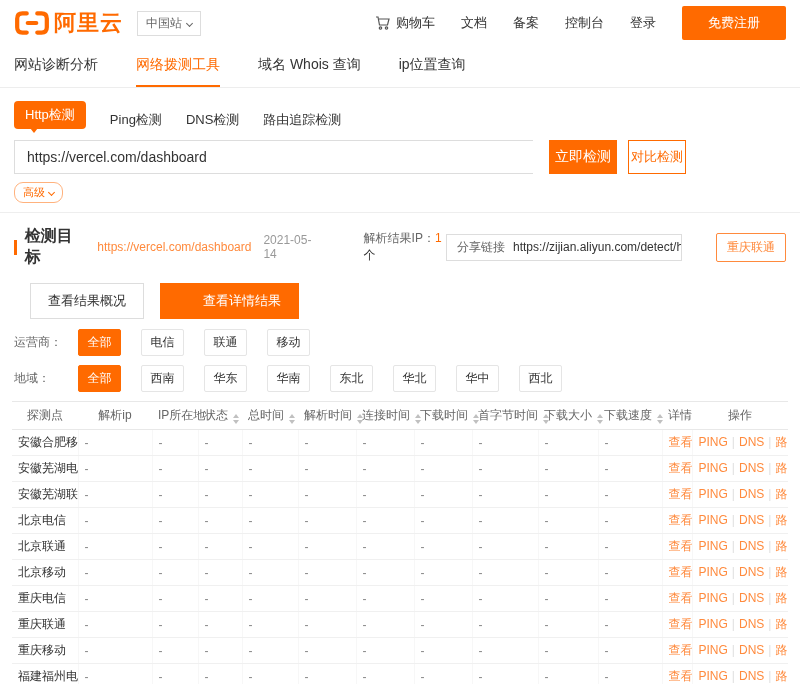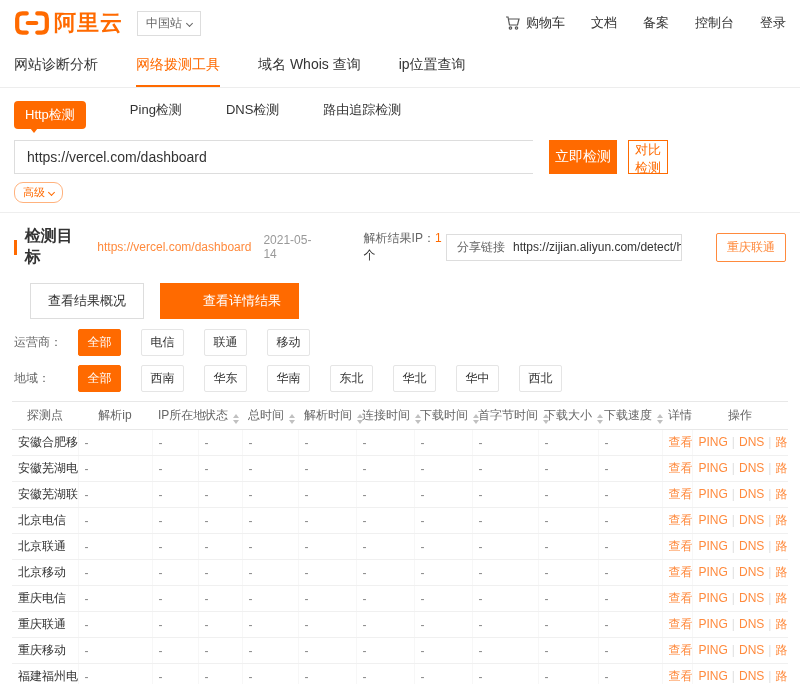--- a/index.html
+++ b/index.html
@@ -21,32 +21,32 @@
   .menu-item { display:flex; align-items:center; gap:5px; cursor:pointer; }
   .register-btn { margin-left:26px; background:#FF6A00; color:#fff; font-size:13px;
     padding:8px 26px; border-radius:2px; }
 
   
   .mainnav { display:flex; gap:38px; padding:10px 14px 0; border-bottom:1px solid #ededed; }
   .mainnav-item { font-size:14px; color:#333; padding-bottom:11px; cursor:pointer; }
   .mainnav-item.active { color:#FF6A00; border-bottom:2px solid #FF6A00; }
 
   
-  .detect-tabs { display:flex; align-items:flex-start; gap:44px; margin:13px 14px 0; }
+  .detect-tabs { display:flex; align-items:flex-end; gap:24px; margin:13px 14px 0; }
   .detect-tab { font-size:13px; color:#333; cursor:pointer; position:relative; }
   .detect-tab.active { background:#FF6A00; color:#fff; border-radius:4px; padding:5px 11px; }
   .detect-tab.active::after { content:''; position:absolute; left:16px; bottom:-4px;
     border-left:4px solid transparent; border-right:4px solid transparent; border-top:5px solid #FF6A00; }
 
   
   .search-row { display:flex; margin:11px 14px 0; }
   .url-input { flex:0 0 519px; height:34px; border:1px solid #ddd; border-right:none;
     padding:0 12px; font-size:14px; color:#333; outline:none; font-family:inherit; }
   .go-btn { width:68px; height:34px; background:#FF6A00; color:#fff; font-size:14px; }
-  .cmp-btn { width:40px; height:34px; margin-left:11px; border:1px solid #FF6A00;
+  .cmp-btn { width:58px; height:34px; margin-left:11px; border:1px solid #FF6A00;
     color:#FF6A00; font-size:13px; background:#fff; }
   .adv-btn { display:inline-flex; align-items:center; gap:4px; margin:8px 14px 9px;
     border:1px solid #ffb27d; color:#FF6A00; font-size:11px; padding:2px 8px; border-radius:9px; }
   .divider { border-top:1px solid #eee; }
 
   
   .target-row { display:flex; align-items:center; padding:13px 14px 11px; }
   .vbar { width:3px; height:15px; background:#FF6A00; margin-right:8px; }
   .target-title { font-size:16px; font-weight:bold; color:#333; }
   .target-url { color:#ff8a3d; font-size:12px; margin-left:14px; }
@@ -116,20 +116,21 @@
         <circle cx="5.5" cy="13" r="1.2"></circle>
           <circle cx="11.5" cy="13" r="1.2"></circle>
       </svg>
       <span>购物车</span>
     </span>
     <span class="menu-item">文档</span>
     <span class="menu-item">备案</span>
     <span class="menu-item">控制台</span>
     <span class="menu-item">登录</span>
   </div>
+  <button class="register-btn">免费注册</button>
 </div>
 
 
 <div class="mainnav">
   <span class="mainnav-item">网站诊断分析</span>
   <span class="mainnav-item active">网络拨测工具</span>
   <span class="mainnav-item">域名 Whois 查询</span>
   <span class="mainnav-item">ip位置查询</span>
 </div>
 

